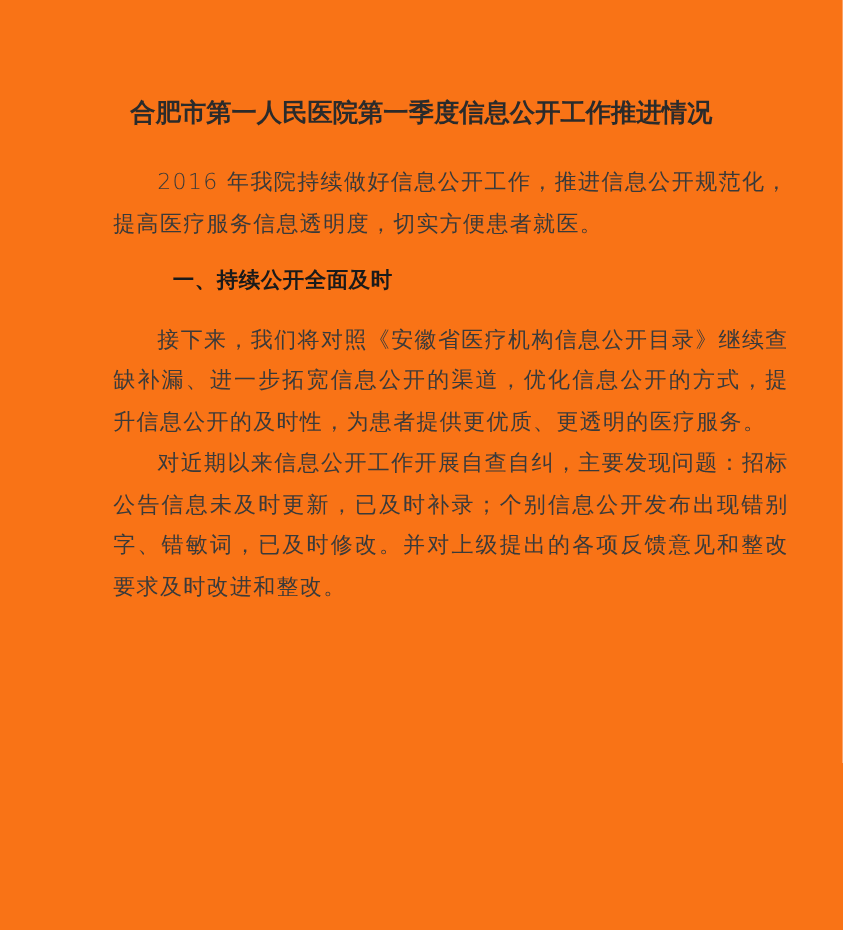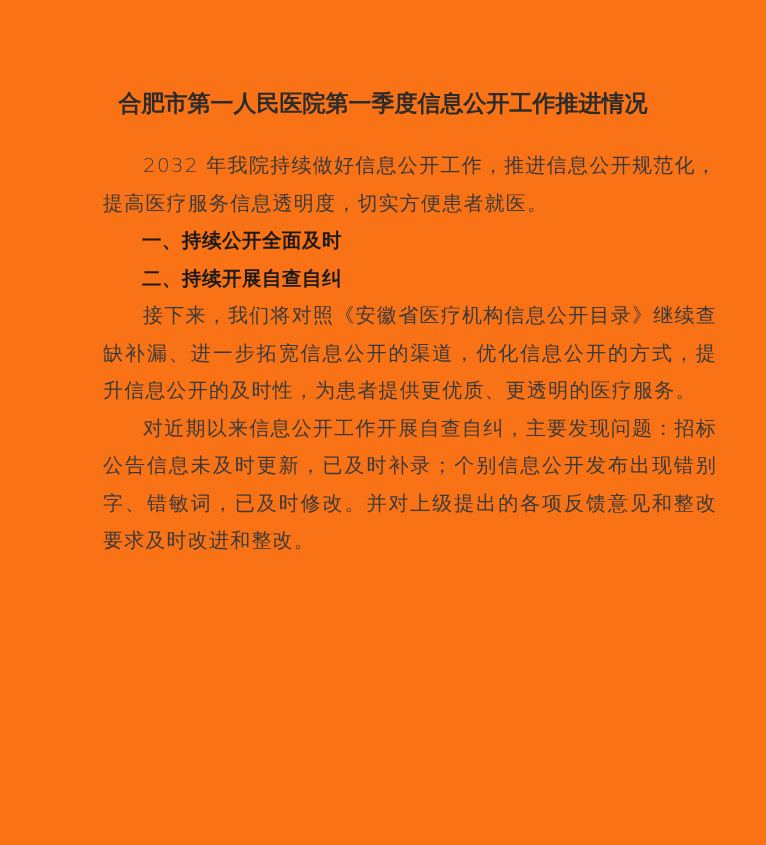--- a/index.html
+++ b/index.html
@@ -48,39 +48,38 @@
       font-weight: 300;
       text-align: justify;
       text-justify: inter-character;
       letter-spacing: 1.2px;
     }
     .doc-body p {
       margin: 0;
       text-indent: 2em;
     }
     .doc-body h2 {
-      margin: 0;
+      margin: 15px;
       font-family: Liberation Serif, serif;
       font-weight: bold;
       font-size: 19.5px;
       line-height: 37.5px;
       color: #1a1a1a;
       text-indent: 2em;
       letter-spacing: 0.5px;
     }
   </style>
 </head>
 <body>
 
 <div class="page">
   <h1 class="doc-title">合肥市第一人民医院第一季度信息公开工作推进情况</h1>
 
   <div class="doc-body">
-    <p>2032 年我院持续做好信息公开工作，推进信息公开规范化，提高医疗服务信息透明度，切实方便患者就医。</p>
+    <p>2016 年我院持续做好信息公开工作，推进信息公开规范化，提高医疗服务信息透明度，切实方便患者就医。</p>
 
     <h2>一、持续公开全面及时</h2>
 
-    <h2>二、持续开展自查自纠</h2>
     <p>接下来，我们将对照《安徽省医疗机构信息公开目录》继续查缺补漏、进一步拓宽信息公开的渠道，优化信息公开的方式，提升信息公开的及时性，为患者提供更优质、更透明的医疗服务。</p>
 
     <p>对近期以来信息公开工作开展自查自纠，主要发现问题：招标公告信息未及时更新，已及时补录；个别信息公开发布出现错别字、错敏词，已及时修改。并对上级提出的各项反馈意见和整改要求及时改进和整改。</p>
   </div>
 </div>
 
 </body></html>

